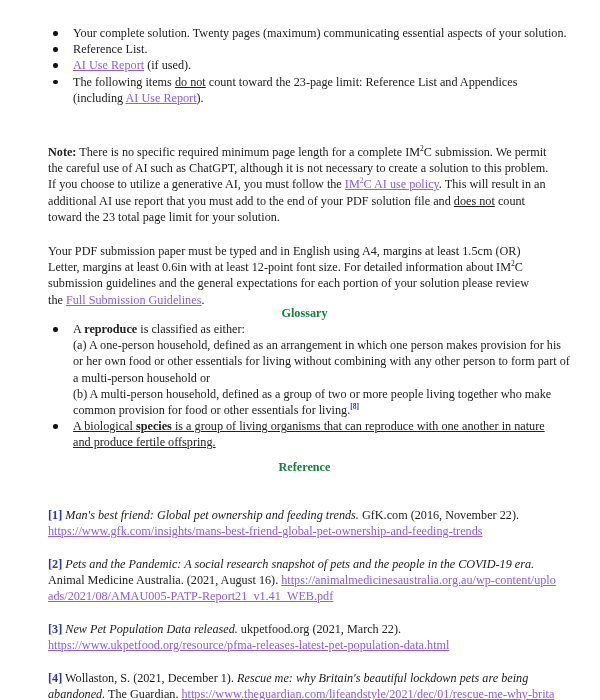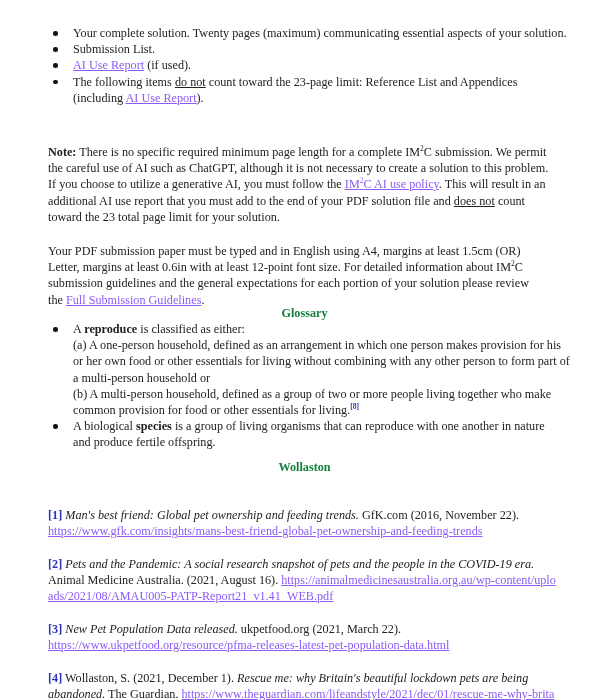--- a/index.html
+++ b/index.html
@@ -83,21 +83,21 @@
     b { font-weight: bold; }
   </style>
 </head>
 <body>
 
 <div class="page">
 
   <div class="block" style="left:0; top:25px; width:600px;">
     <ul class="bullets">
       <li><span>Your complete solution. Twenty pages (maximum) communicating essential aspects of your solution.</span></li>
-      <li><span>Submission List.</span></li>
+      <li><span>Reference List.</span></li>
       <li><a>AI Use Report</a><span> (if used).</span></li>
       <li style="padding-right:60px;"><span>The following items </span><span class="u">do not</span><span> count toward the 23-page limit: Reference List and Appendices (including </span><a>AI Use Report</a><span>).</span></li>
     </ul>
   </div>
 
   <div class="block" style="top:128px; width:540px;">
     <p class="para"><b>Note:</b><span> There is no specific required minimum page length for a complete IM</span><span class="sup">2</span><span>C submission. We permit the careful use of AI such as ChatGPT, although it is not necessary to create a solution to this problem. If you choose to utilize a generative AI, you must follow the </span><a><span>IM</span><span class="sup">2</span><span>C AI use policy</span></a><span>. This will result in an additional AI use report that you must add to the end of your PDF solution file and </span><span class="u">does not</span><span> count toward the 23 total page limit for your solution.</span></p>
   </div>
 
   <div class="block" style="top:227px; width:530px;">
@@ -107,26 +107,26 @@
   <div class="block" style="top:305px;">
     <div class="heading">Glossary</div>
   </div>
   <div class="block" style="left:0; top:321px; width:600px;">
     <ul class="bullets">
       <li style="padding-right:28px;">
         <div><span>A </span><b>reproduce</b><span> is classified as either:</span></div>
         <div>(a) A one-person household, defined as an arrangement in which one person makes provision for his or her own food or other essentials for living without combining with any other person to form part of a multi-person household or</div>
         <div style="padding-right:12px;"><span>(b) A multi-person household, defined as a group of two or more people living together who make common provision for food or other essentials for living.</span><a class="supref" style="text-decoration:none;">[8]</a></div>
       </li>
-      <li style="padding-right:36px;"><span>A biological </span><b>species</b><span> is a group of living organisms that can reproduce with one another in nature and produce fertile offspring.</span></li>
+      <li style="padding-right:36px;text-decoration:underline;"><span>A biological </span><b>species</b><span> is a group of living organisms that can reproduce with one another in nature and produce fertile offspring.</span></li>
     </ul>
   </div>
 
   <div class="block" style="top:459px;">
-    <div class="heading">Wollaston</div>
+    <div class="heading">Reference</div>
   </div>
 
   <div class="block" style="top:491px; width:540px;">
     <p class="para"><span class="refnum">[1]</span> <i>Man's best friend: Global pet ownership and feeding trends.</i><span> GfK.com (2016, November 22). </span><br><a>https://www.gfk.com/insights/mans-best-friend-global-pet-ownership-and-feeding-trends</a></p>
   </div>
 
   <div class="block" style="top:540px; width:540px;">
     <p class="para"><span class="refnum">[2]</span> <i>Pets and the Pandemic: A social research snapshot of pets and the people in the COVID-19 era.</i><span> Animal Medicine Australia. (2021, August 16). </span><a style="word-break:break-all;">https://animalmedicinesaustralia.org.au/wp-content/uploads/2021/08/AMAU005-PATP-Report21_v1.41_WEB.pdf</a></p>
   </div>
 

